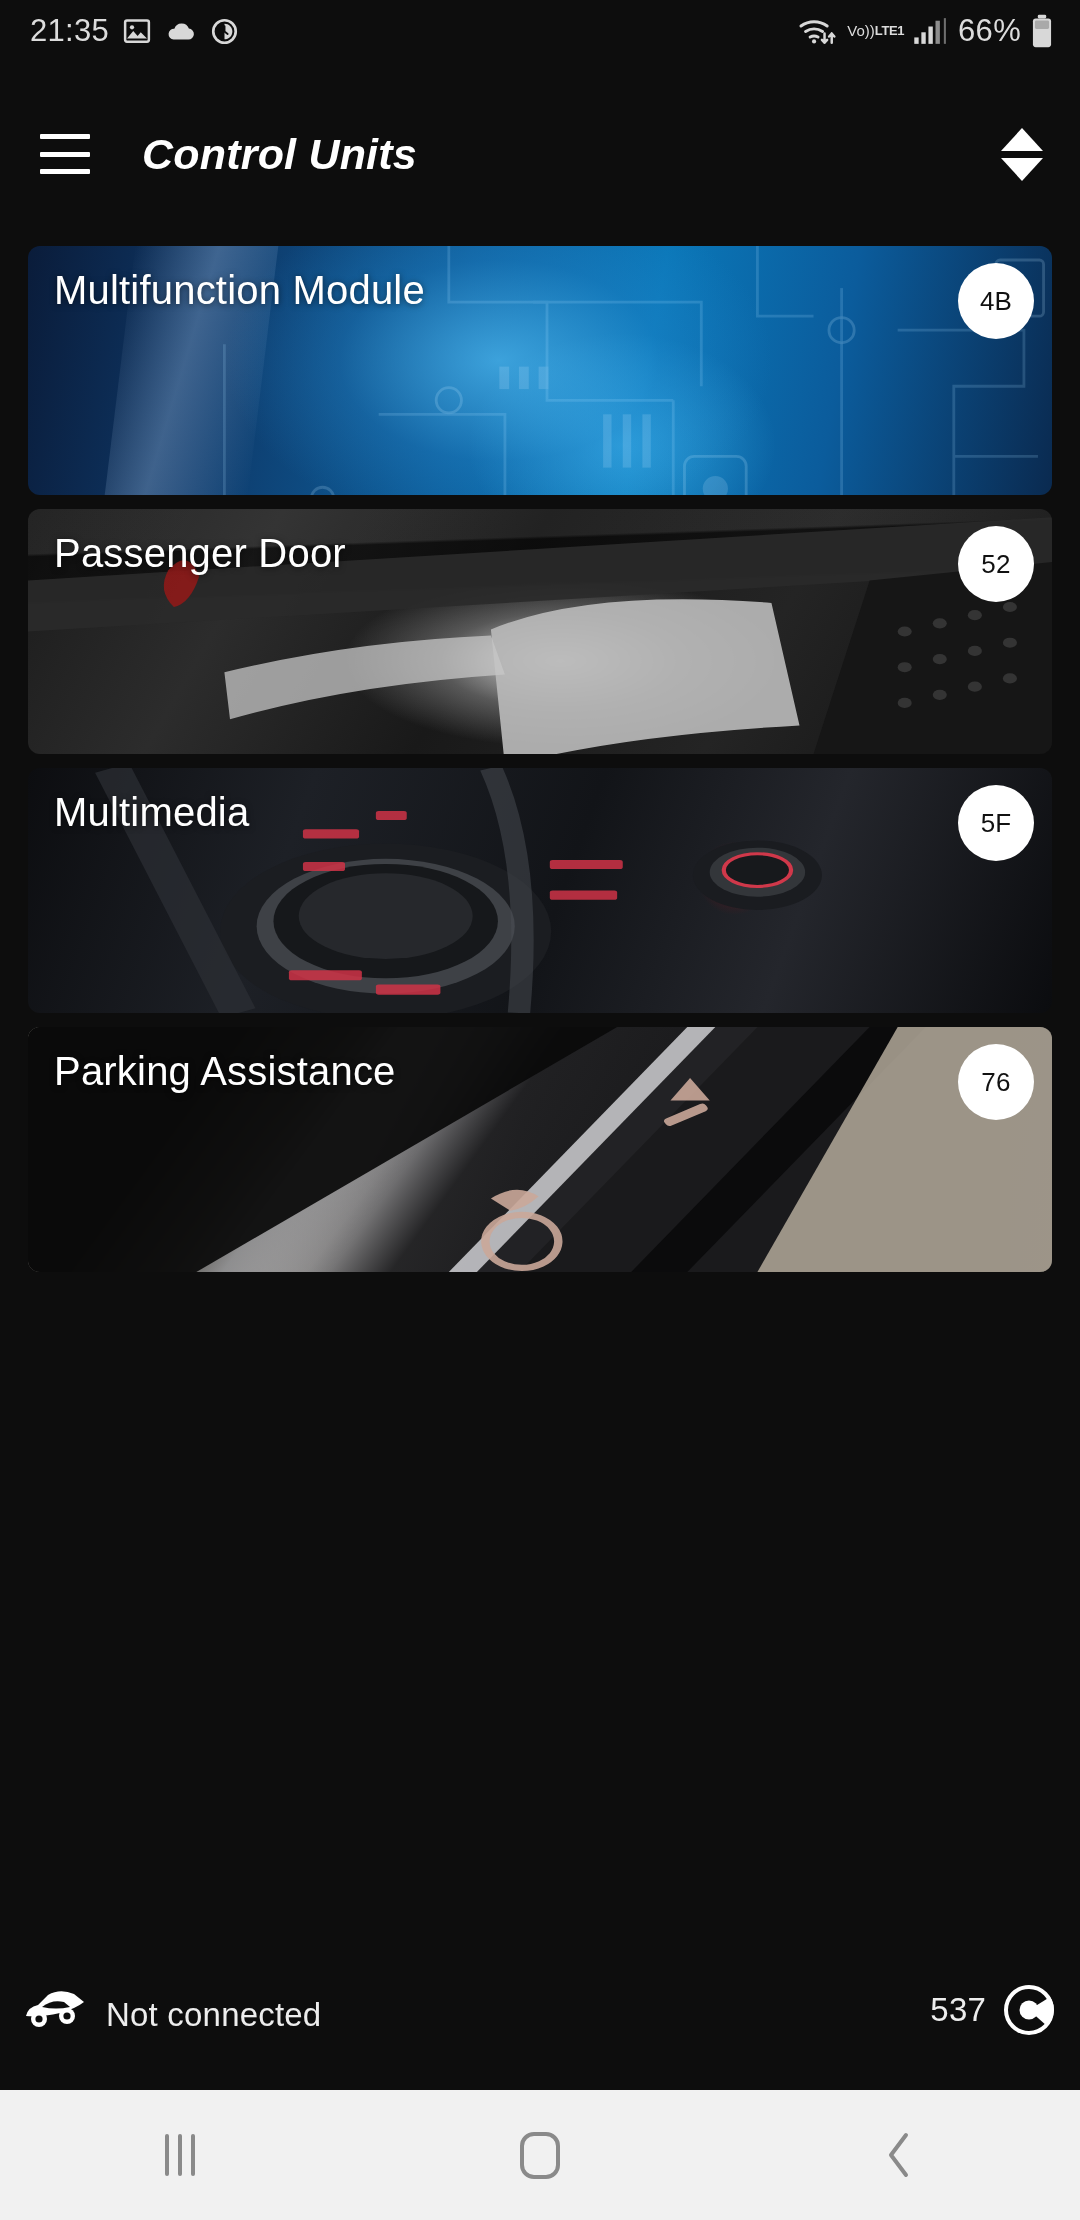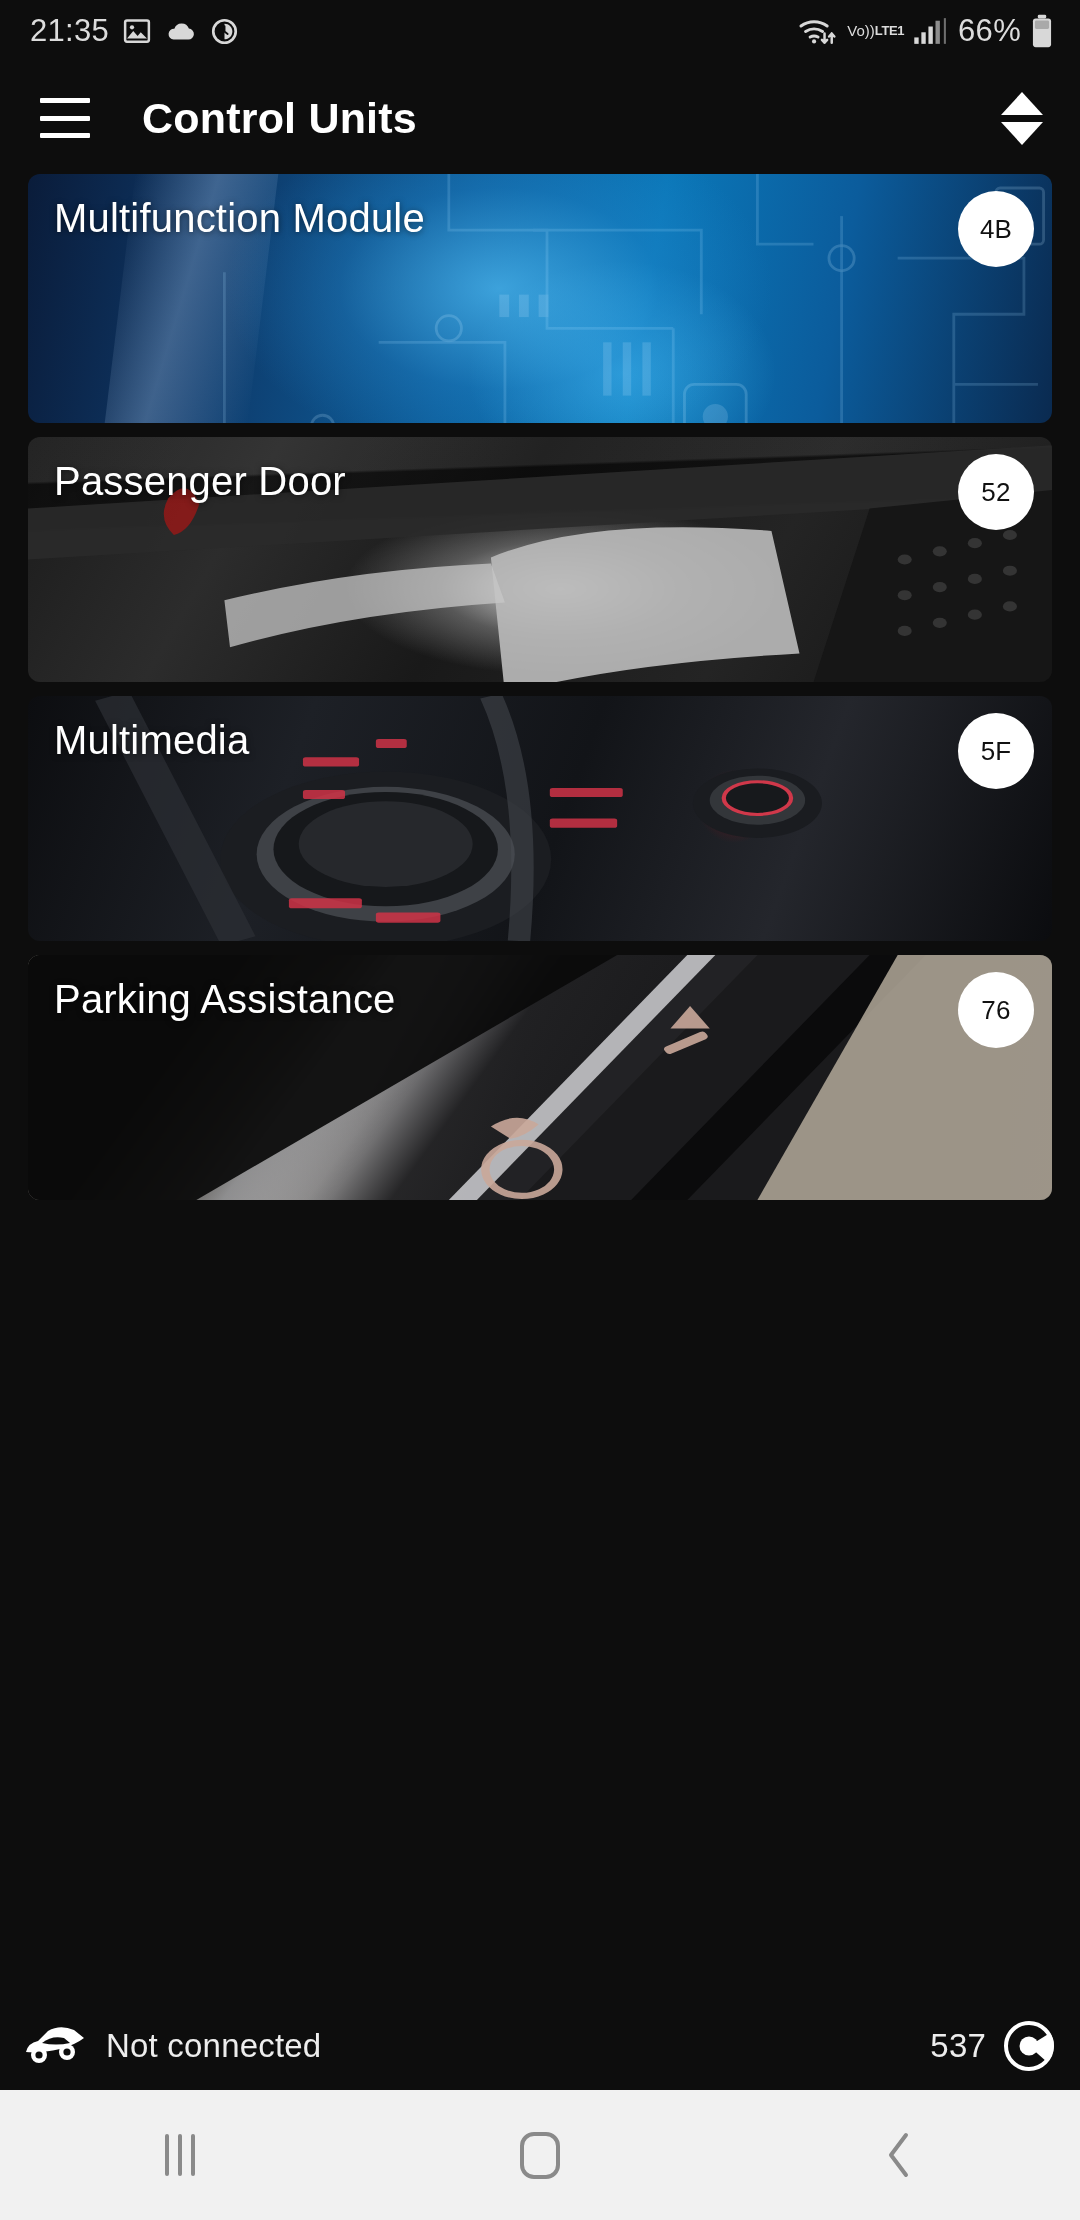--- a/index.html
+++ b/index.html
@@ -3,21 +3,21 @@
 <meta charset="utf-8">
 <title>Control Units</title>
 <style>
   * { margin:0; padding:0; box-sizing:border-box; }
   html, body {
     width:1080px; height:2220px;
     background:#0d0d0d;
     font-family:"Liberation Sans", sans-serif;
     overflow:hidden;
   }
-  .phone { position:relative; width:1080px; height:2220px; background:#0d0d0d; display:flex; flex-direction:column; }
+  .phone { position:relative; width:1080px; height:2220px; background:#0d0d0d; display:flex; flex-direction:column;gap:36px; }
 
   
   .statusbar {
     height:62px; flex:0 0 62px;
     background:#0d0d0d;
     display:flex; align-items:center;
     padding:0 26px 0 30px;
     color:#d8d8d8;
   }
   .sb-left { display:flex; align-items:center; gap:13px; }
@@ -33,21 +33,21 @@
   .appbar {
     height:112px; flex:0 0 112px;
     display:flex; align-items:center;
     padding:0 30px 0 40px;
     background:#0d0d0d;
   }
   .hamburger { width:50px; height:40px; display:flex; flex-direction:column; justify-content:space-between; cursor:pointer; }
   .hamburger span { display:block; height:5px; background:#fff; border-radius:1px; }
   .appbar-title {
     margin-left:52px;
-    color:#ffffff; font-size:43px; font-weight:bold; letter-spacing:.2px;
+    color:#ffffff; font-size:43px; font-weight:bold; letter-spacing:.2px;font-style:italic;
   }
   .sort-icon { margin-left:auto; width:56px; height:64px; display:flex; flex-direction:column; align-items:center; justify-content:center; gap:7px; cursor:pointer; }
   .tri-up { width:0; height:0; border-left:21px solid transparent; border-right:21px solid transparent; border-bottom:23px solid #fff; }
   .tri-dn { width:0; height:0; border-left:21px solid transparent; border-right:21px solid transparent; border-top:23px solid #fff; }
 
   
   .list { flex:1 1 auto; overflow:hidden; padding:0 28px; display:flex; flex-direction:column; gap:14px; }
   .card {
     position:relative;
     flex:0 0 245px;
@@ -112,21 +112,21 @@
   }
 
   
   .connbar {
     flex:0 0 88px; height:88px;
     background:#0d0d0d;
     display:flex; align-items:center;
     padding:0 24px 0 22px;
     color:#e8e8e8;
   }
-  .conn-left { display:flex; align-items:center; gap:18px; }
+  .conn-left { display:flex; align-items:flex-end; gap:18px; }
   .conn-text { font-size:33px; color:#ededed; letter-spacing:.2px; }
   .conn-right { margin-left:auto; display:flex; align-items:center; gap:16px; }
   .conn-count { font-size:33px; color:#ededed; letter-spacing:.2px; }
   .brand-logo { width:54px; height:54px; }
 
   
   .navbar {
     flex:0 0 130px; height:130px;
     background:#f1f1f1;
     display:flex; align-items:center; justify-content:space-around;

